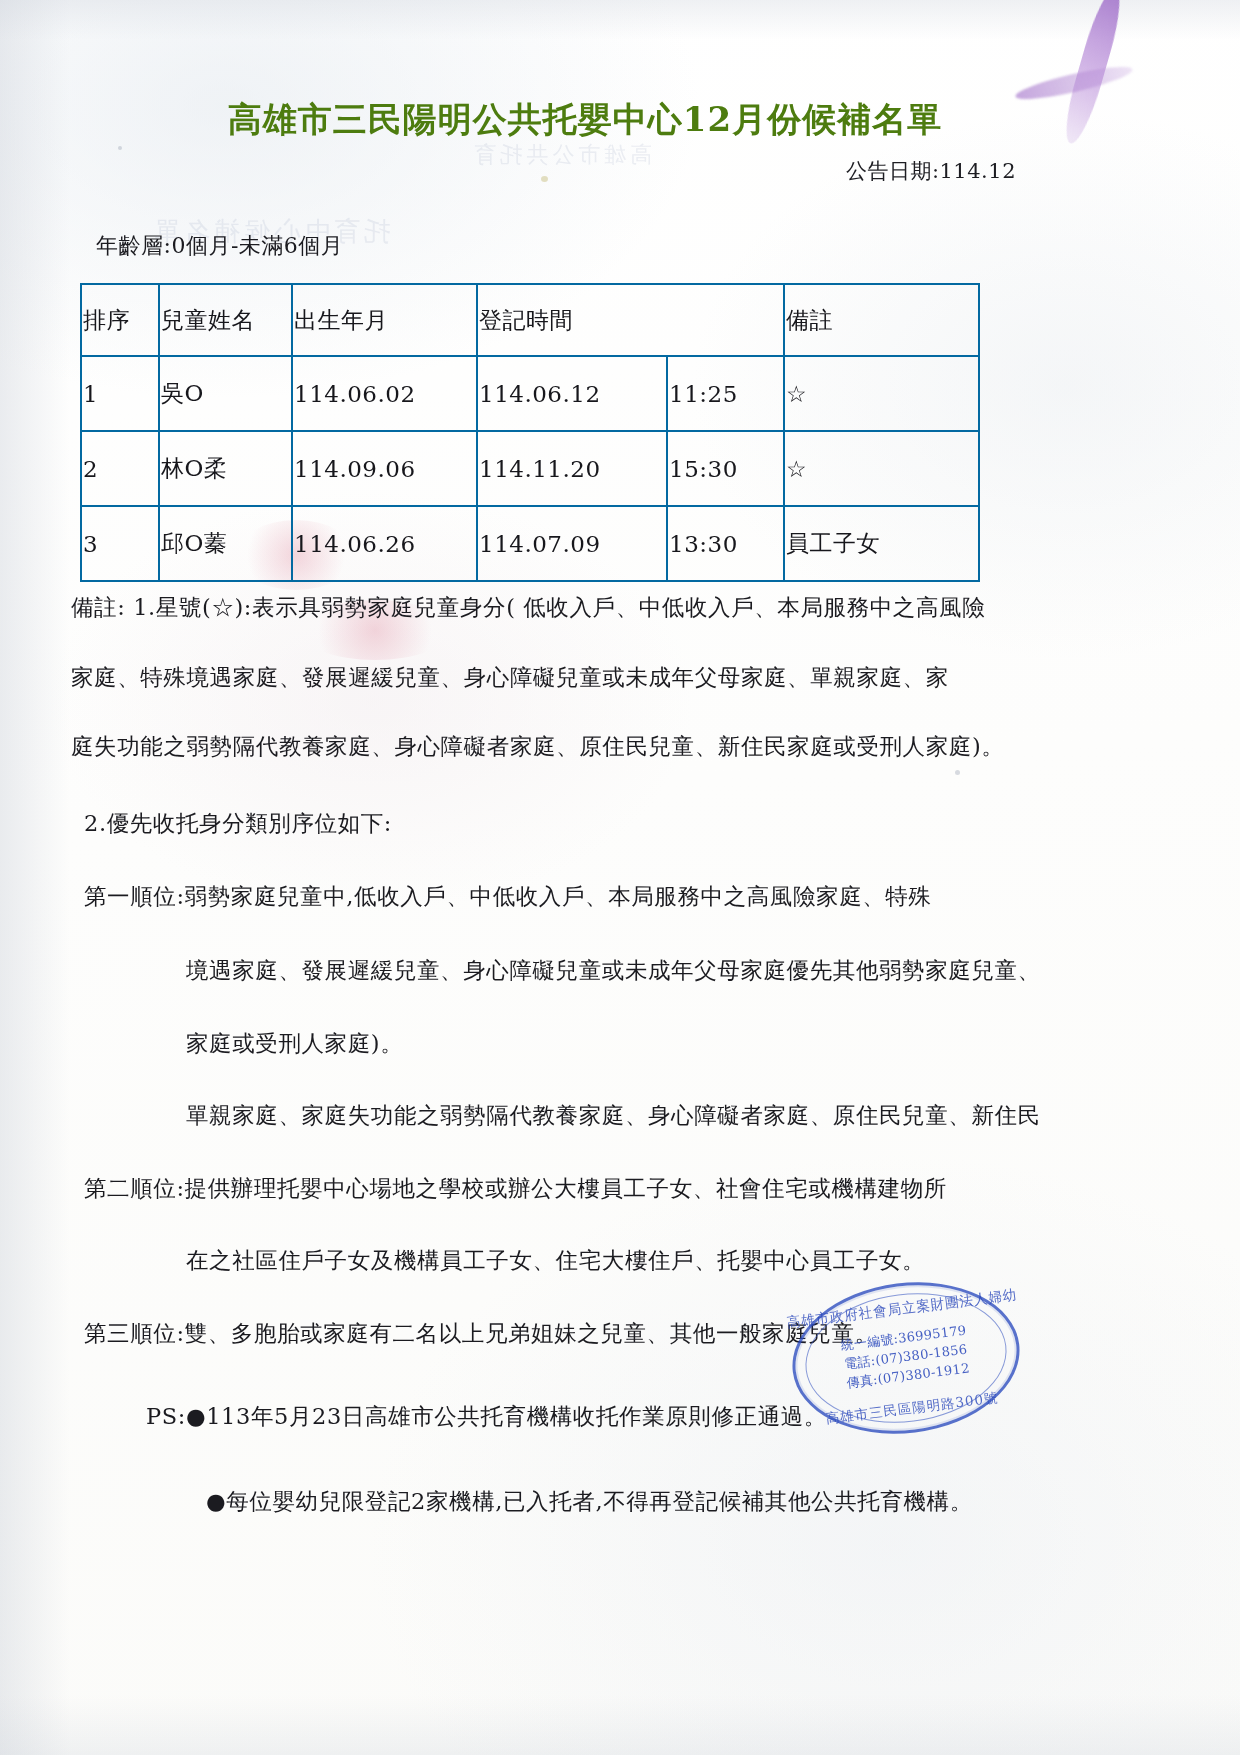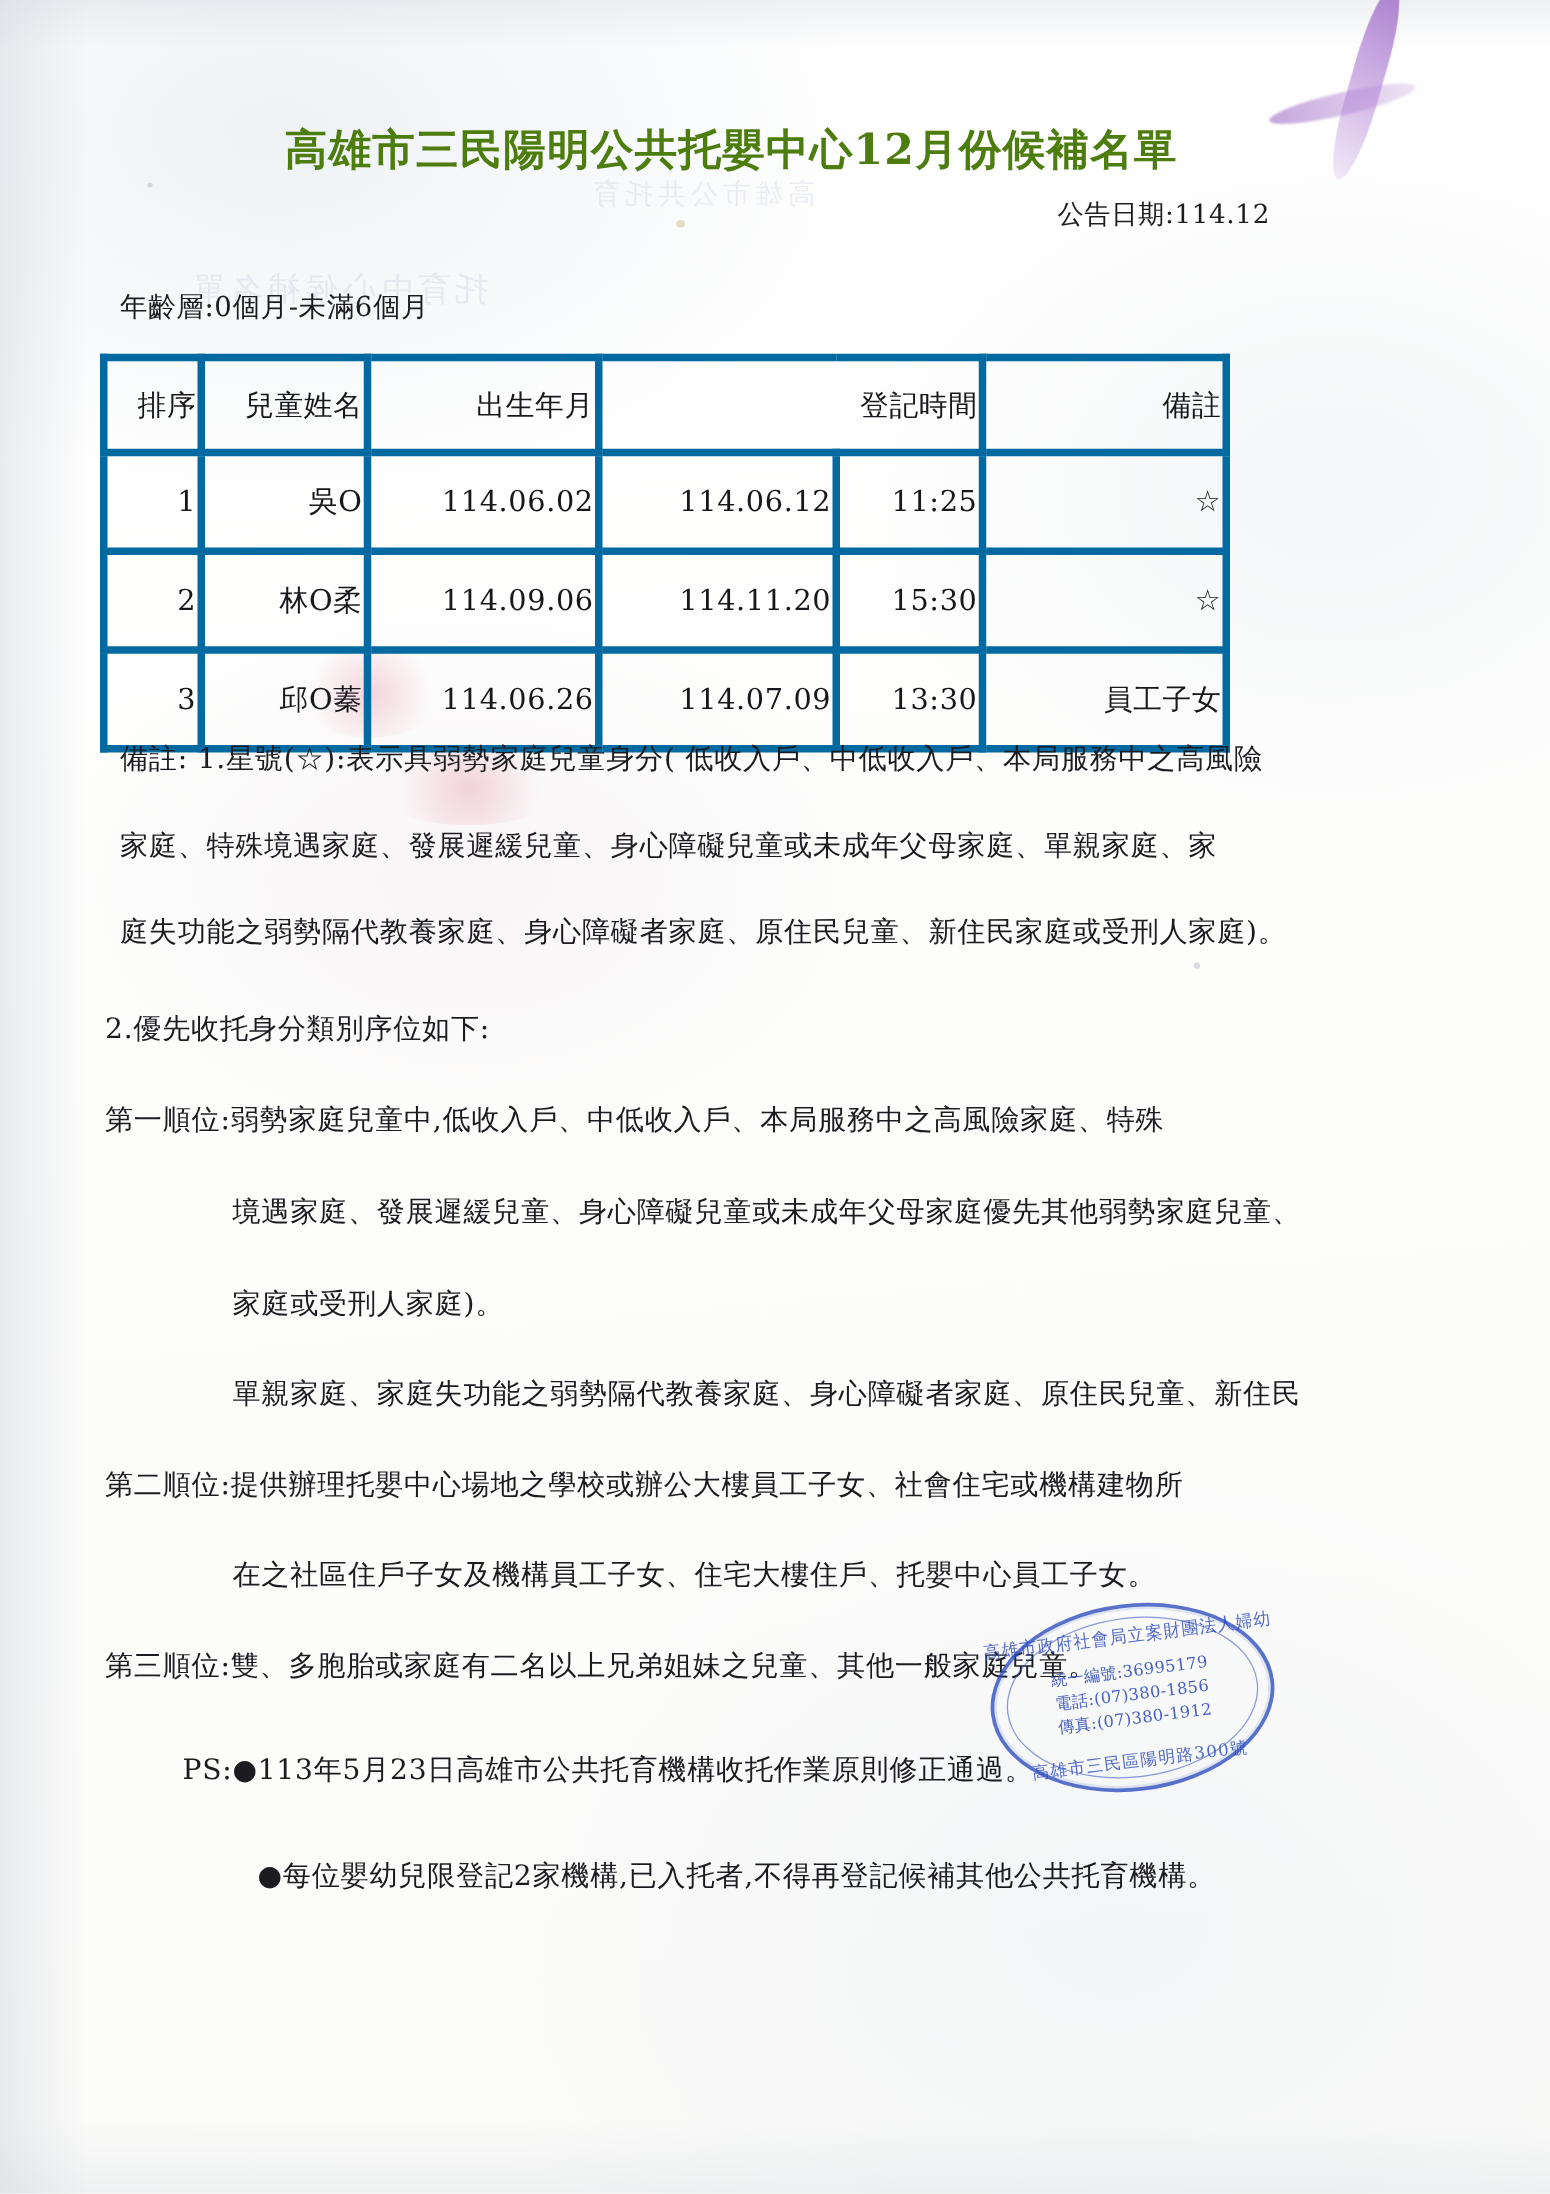--- a/index.html
+++ b/index.html
@@ -125,22 +125,22 @@
     left: 80px;
     top: 283px;
     width: 798px;
   }
   table.roster {
     border-collapse: collapse;
     width: 100%;
     table-layout: fixed;
   }
   table.roster th, table.roster td {
-    border: 6px solid #0369a1;
-    text-align: right;
+    border: 2px solid #0369a1;
+    text-align: left;
     font-weight: 400;
     color: #17171c;
     font-size: 23px;
     letter-spacing: 0.5px;
   }
   table.roster th {
     height: 68px;
     font-size: 23px;
   }
   table.roster td {
@@ -150,21 +150,21 @@
   .c-name   { width: 133px; }
   .c-birth  { width: 185px; }
   .c-regd   { width: 190px; }
   .c-regt   { width: 117px; }
   .c-note   { width: 195px; }
   .star { font-size: 25px; }
 
   
   .note-block {
     position: absolute;
-    left: 96px;
+    left: 71px;
     top: 596px;
     width: 1000px;
   }
   .nline {
     font-size: 22.5px;
     line-height: 1;
     margin-bottom: 47px;
     letter-spacing: 0.6px;
     white-space: nowrap;
   }

